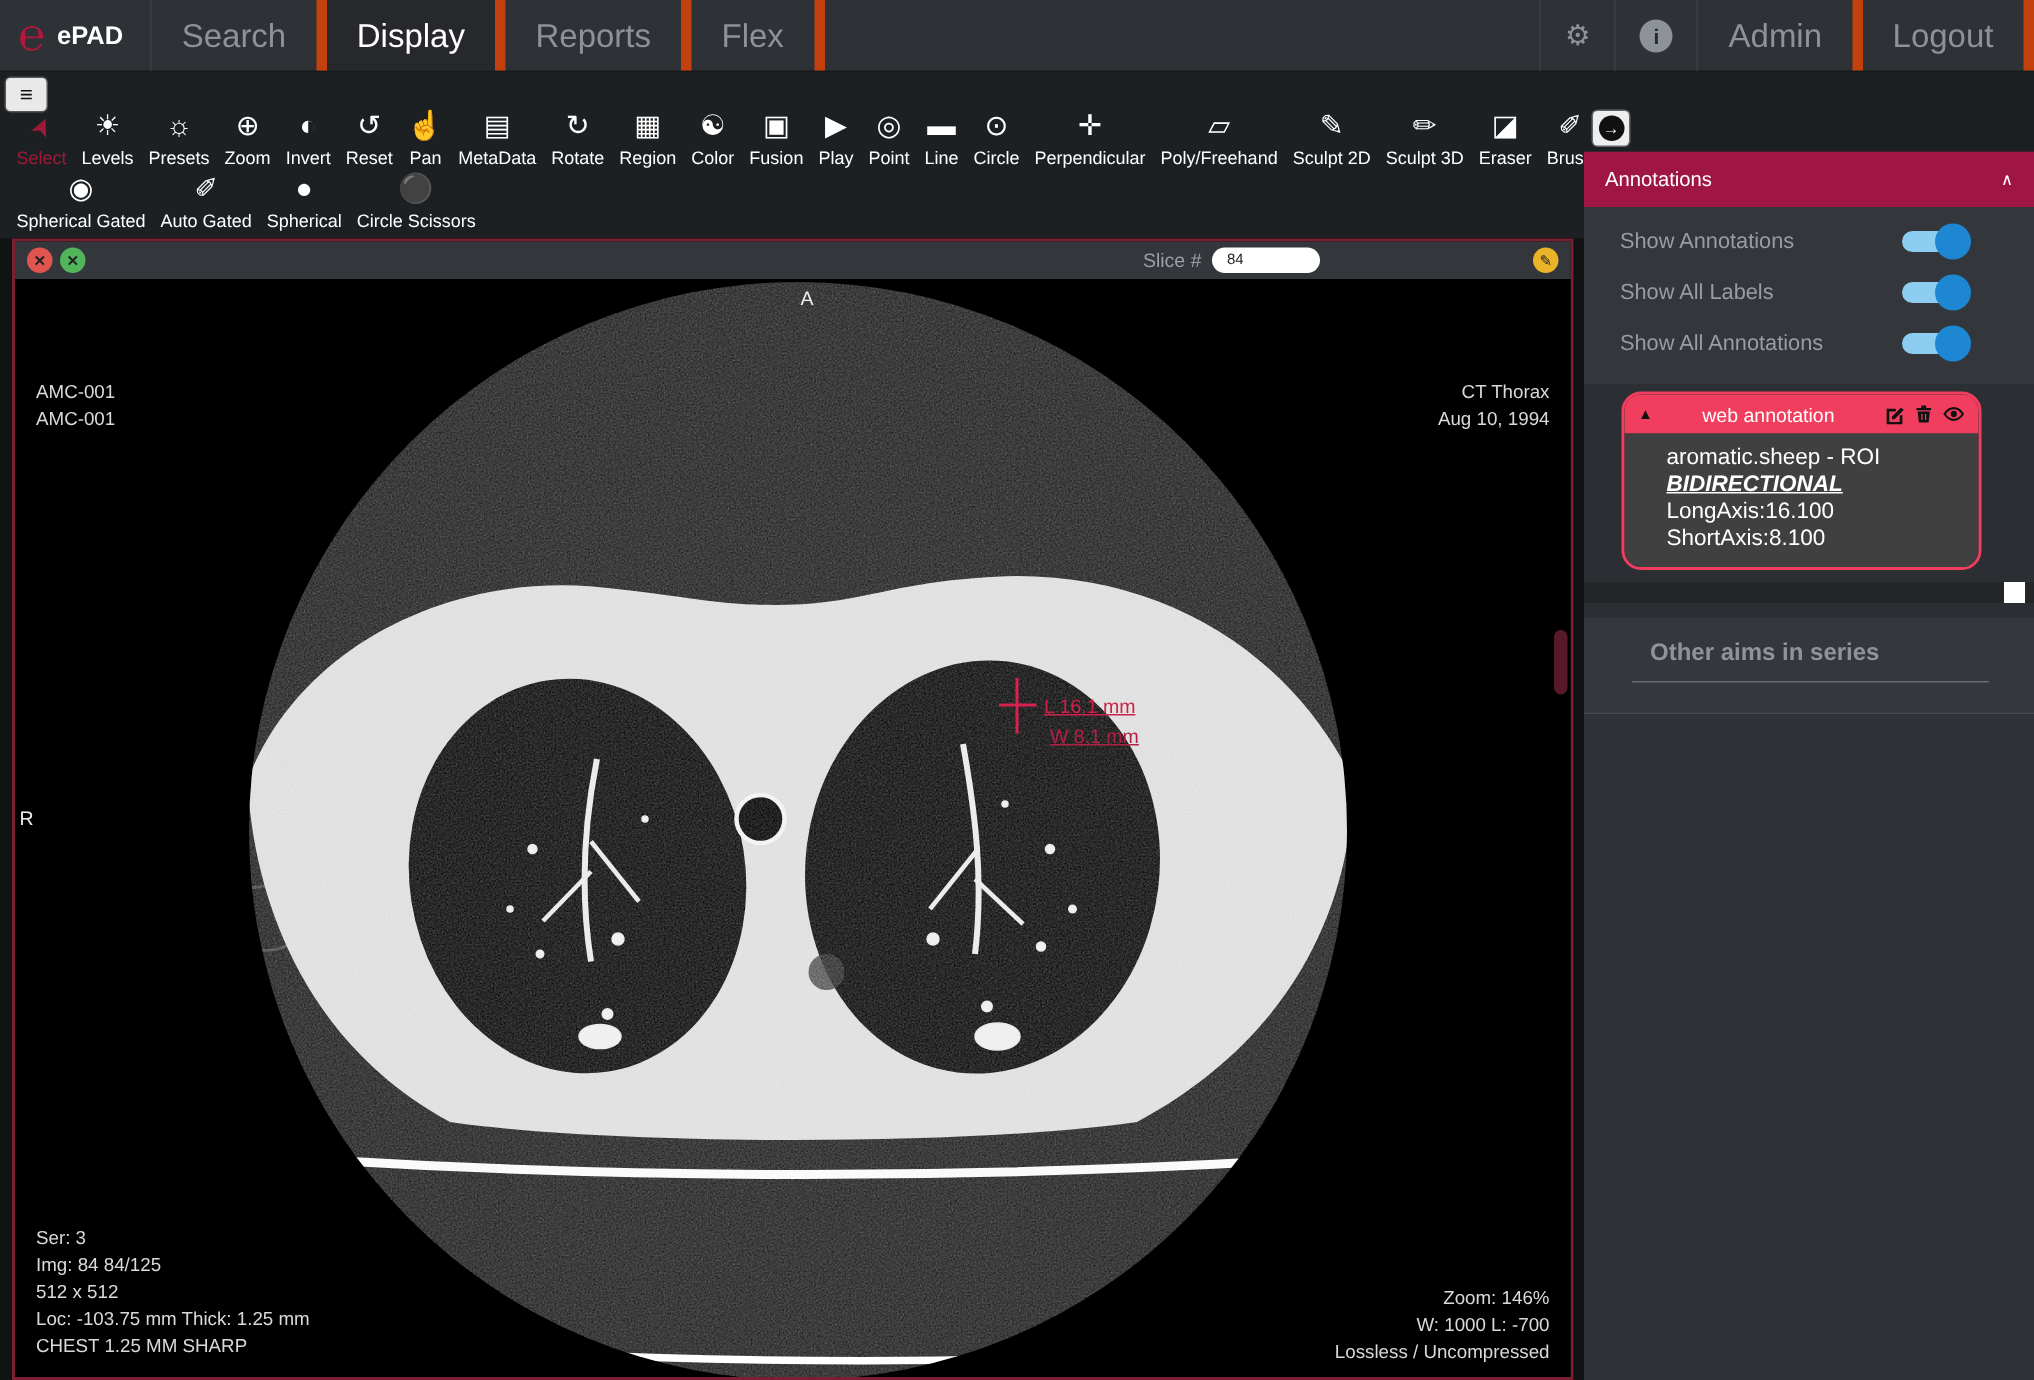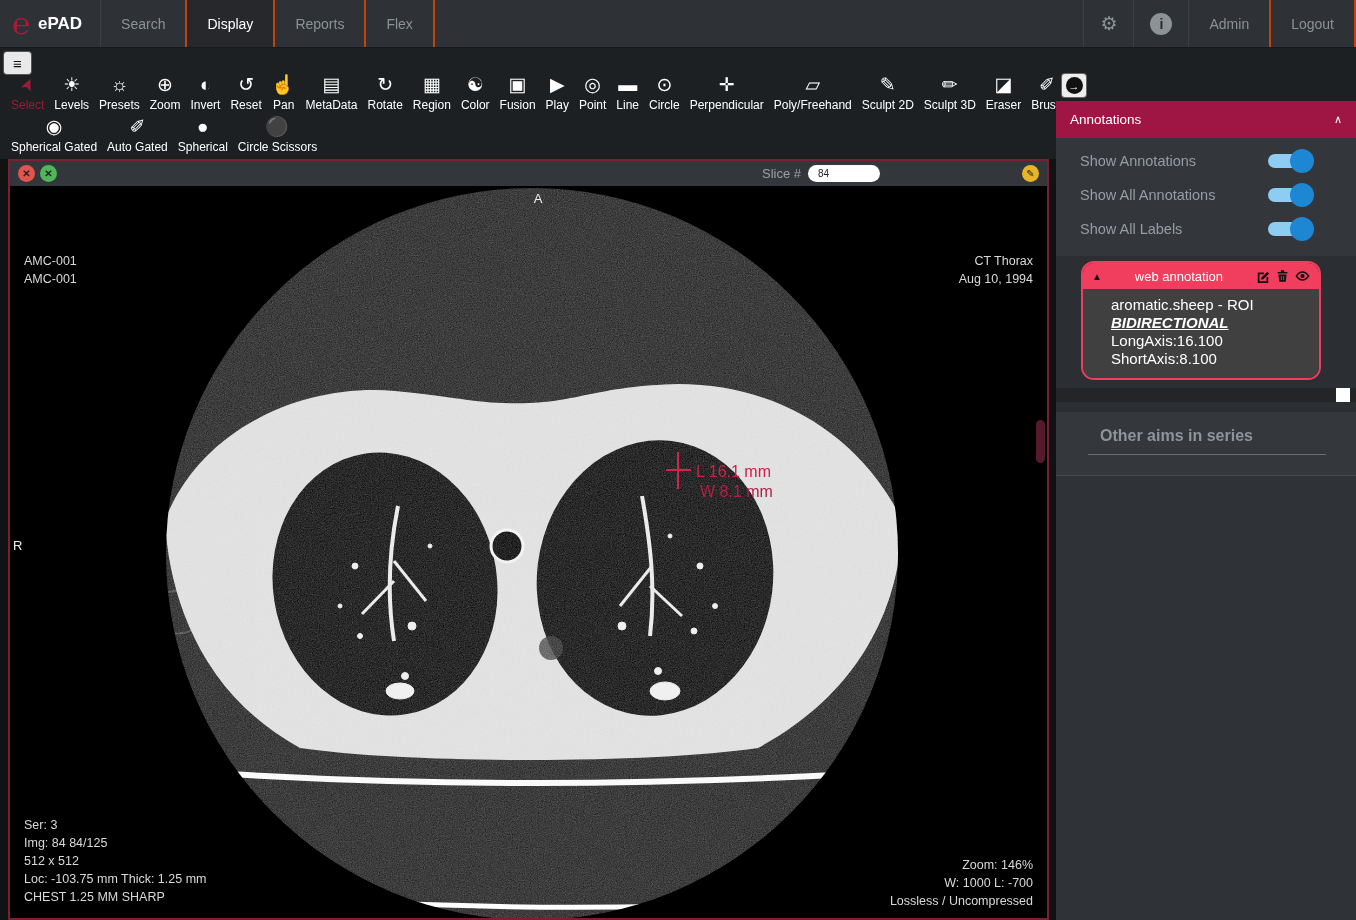--- a/index.html
+++ b/index.html
@@ -6,22 +6,22 @@
   html,body { background:#000; }
   body { font-family:"Liberation Sans", sans-serif; }
   .app { position:relative; width:1356px; height:920px; background:#101214; overflow:hidden; }
 
   
   .topnav { position:absolute; left:0; top:0; width:1356px; height:48px; background:#2e3236;
             display:flex; align-items:stretch; border-bottom:1px solid #17191b; }
   .brand { display:flex; align-items:center; padding:0 18px 0 12px; border-right:1px solid #3c4045; }
   .brand .logo { color:#b5173c; font-size:30px; font-weight:bold; margin-right:8px; line-height:1; font-style:italic; }
   .brand .bname { color:#fff; font-size:17px; font-weight:bold; }
-  .nav-item { display:flex; align-items:center; padding:0 20px; color:#8d9296; font-size:14px;
-              border-right:2px solid #c2410c; cursor:default;justify-content:center; }
+  .nav-item { display:flex; align-items:center; padding:0 20px; color:#8d9296; font-size:22px;
+              border-right:7px solid #c2410c; cursor:default;justify-content:center; }
   .nav-item.active { color:#fff; background:#26282c; }
   .nav-right { margin-left:auto; display:flex; align-items:stretch; }
   .nav-icon-btn { display:flex; align-items:center; padding:0 16px; border-left:1px solid #3c4045; color:#8d9296; }
   .gear-glyph { font-size:19px; }
   .info-circle { width:22px; height:22px; border-radius:50%; background:#8d9296; color:#26282c;
                  font-weight:bold; font-size:14px; display:flex; align-items:center; justify-content:center; }
 
   
   .toolbar { position:absolute; left:0; top:48px; width:1356px; height:111px; background:#1d2023; }
   .hamburger { position:absolute; left:4px; top:4px; width:27px; height:22px; background:#e9e9e9; border-radius:3px;
@@ -55,21 +55,21 @@
   .ov.tl { left:14px; top:18px; }
   .ov.tr { right:14px; top:18px; text-align:right; }
   .ov.bl { left:14px; bottom:12px; }
   .ov.br { right:14px; bottom:8px; text-align:right; }
   .orient { position:absolute; color:#efefef; font-size:13px; }
   .orient.a { left:50.5%; top:5px; }
   .orient.r { left:3px; top:352px; }
 
   .xhair-v { position:absolute; left:667px; top:266px; width:2px; height:37px; background:#d6224c; }
   .xhair-h { position:absolute; left:656px; top:283px; width:25px; height:2px; background:#d6224c; }
-  .mlabel { position:absolute; font-size:16px; color:#cf2048; }
+  .mlabel { position:absolute; font-size:13px; color:#cf2048;text-decoration:underline; }
   .mlabel.long { left:686px; top:277px; }
   .mlabel.short { left:690px; top:297px; color:#b32046; }
   .vscroll-thumb { position:absolute; right:2px; top:234px; width:9px; height:43px; border-radius:5px; background:#571a2b; }
 
   
   .panel { position:absolute; left:1056px; top:48px; width:300px; height:872px; display:flex; flex-direction:column; background:#2f3237; }
   .panel-top { height:53px; background:#1d2023; position:relative; }
   .collapse-btn { position:absolute; left:6px; top:26px; width:24px; height:23px; background:#eee; border-radius:3px;
                   display:flex; align-items:center; justify-content:center; box-shadow:0 0 0 1px #666; }
   .collapse-btn .circ { width:17px; height:17px; border-radius:50%; background:#111; color:#fff; font-size:11px;
@@ -428,28 +428,28 @@
     <div class="toggles">
 
         <div class="trow">
           <span class="tglabel">Show Annotations</span>
           <span class="switch on">
             <span class="knob"></span>
           </span>
         </div>
 
         <div class="trow">
-          <span class="tglabel">Show All Annotations</span>
+          <span class="tglabel">Show All Labels</span>
           <span class="switch on">
             <span class="knob"></span>
           </span>
         </div>
 
         <div class="trow">
-          <span class="tglabel">Show All Labels</span>
+          <span class="tglabel">Show All Annotations</span>
           <span class="switch on">
             <span class="knob"></span>
           </span>
         </div>
       </div>
     <div class="ann-container">
       <div class="card">
         <div class="card-header">
           <span class="tri">▲</span>
           <span class="ctitle">web annotation</span>

